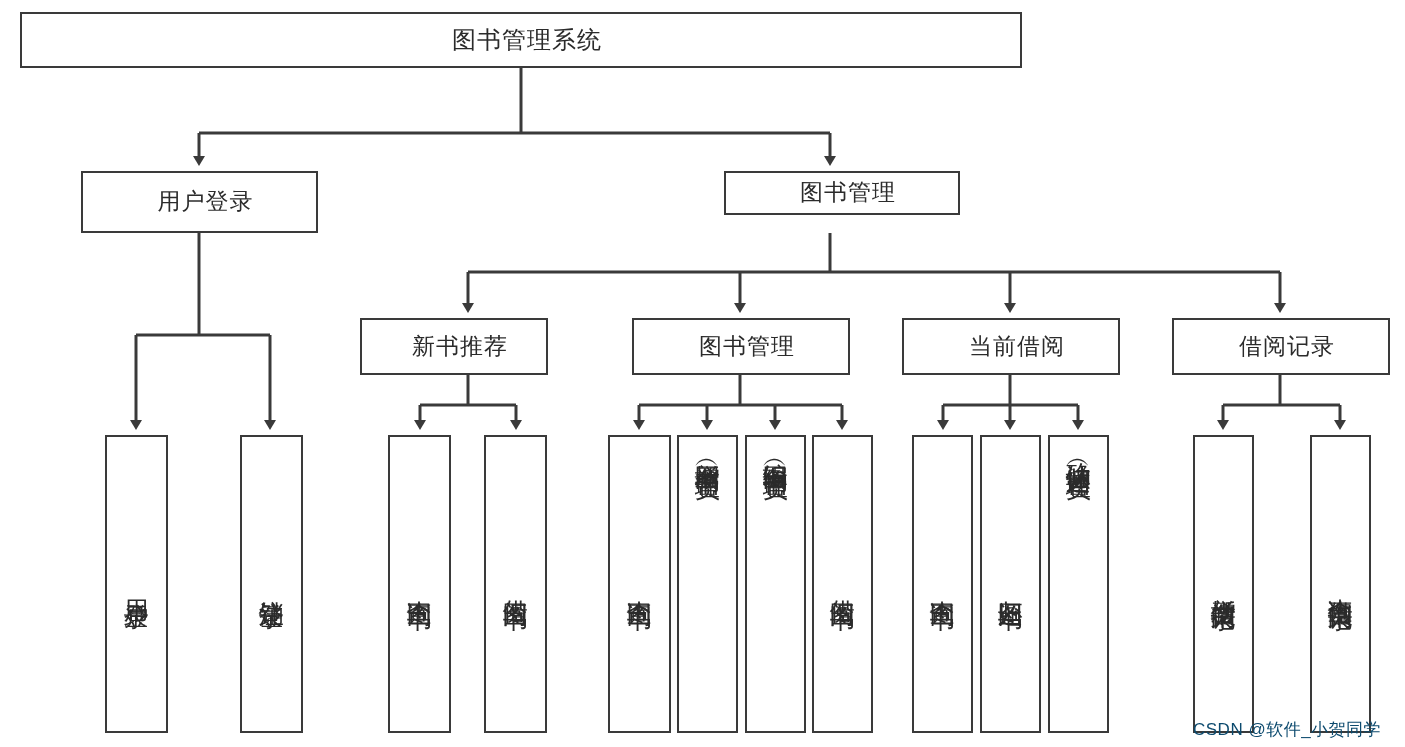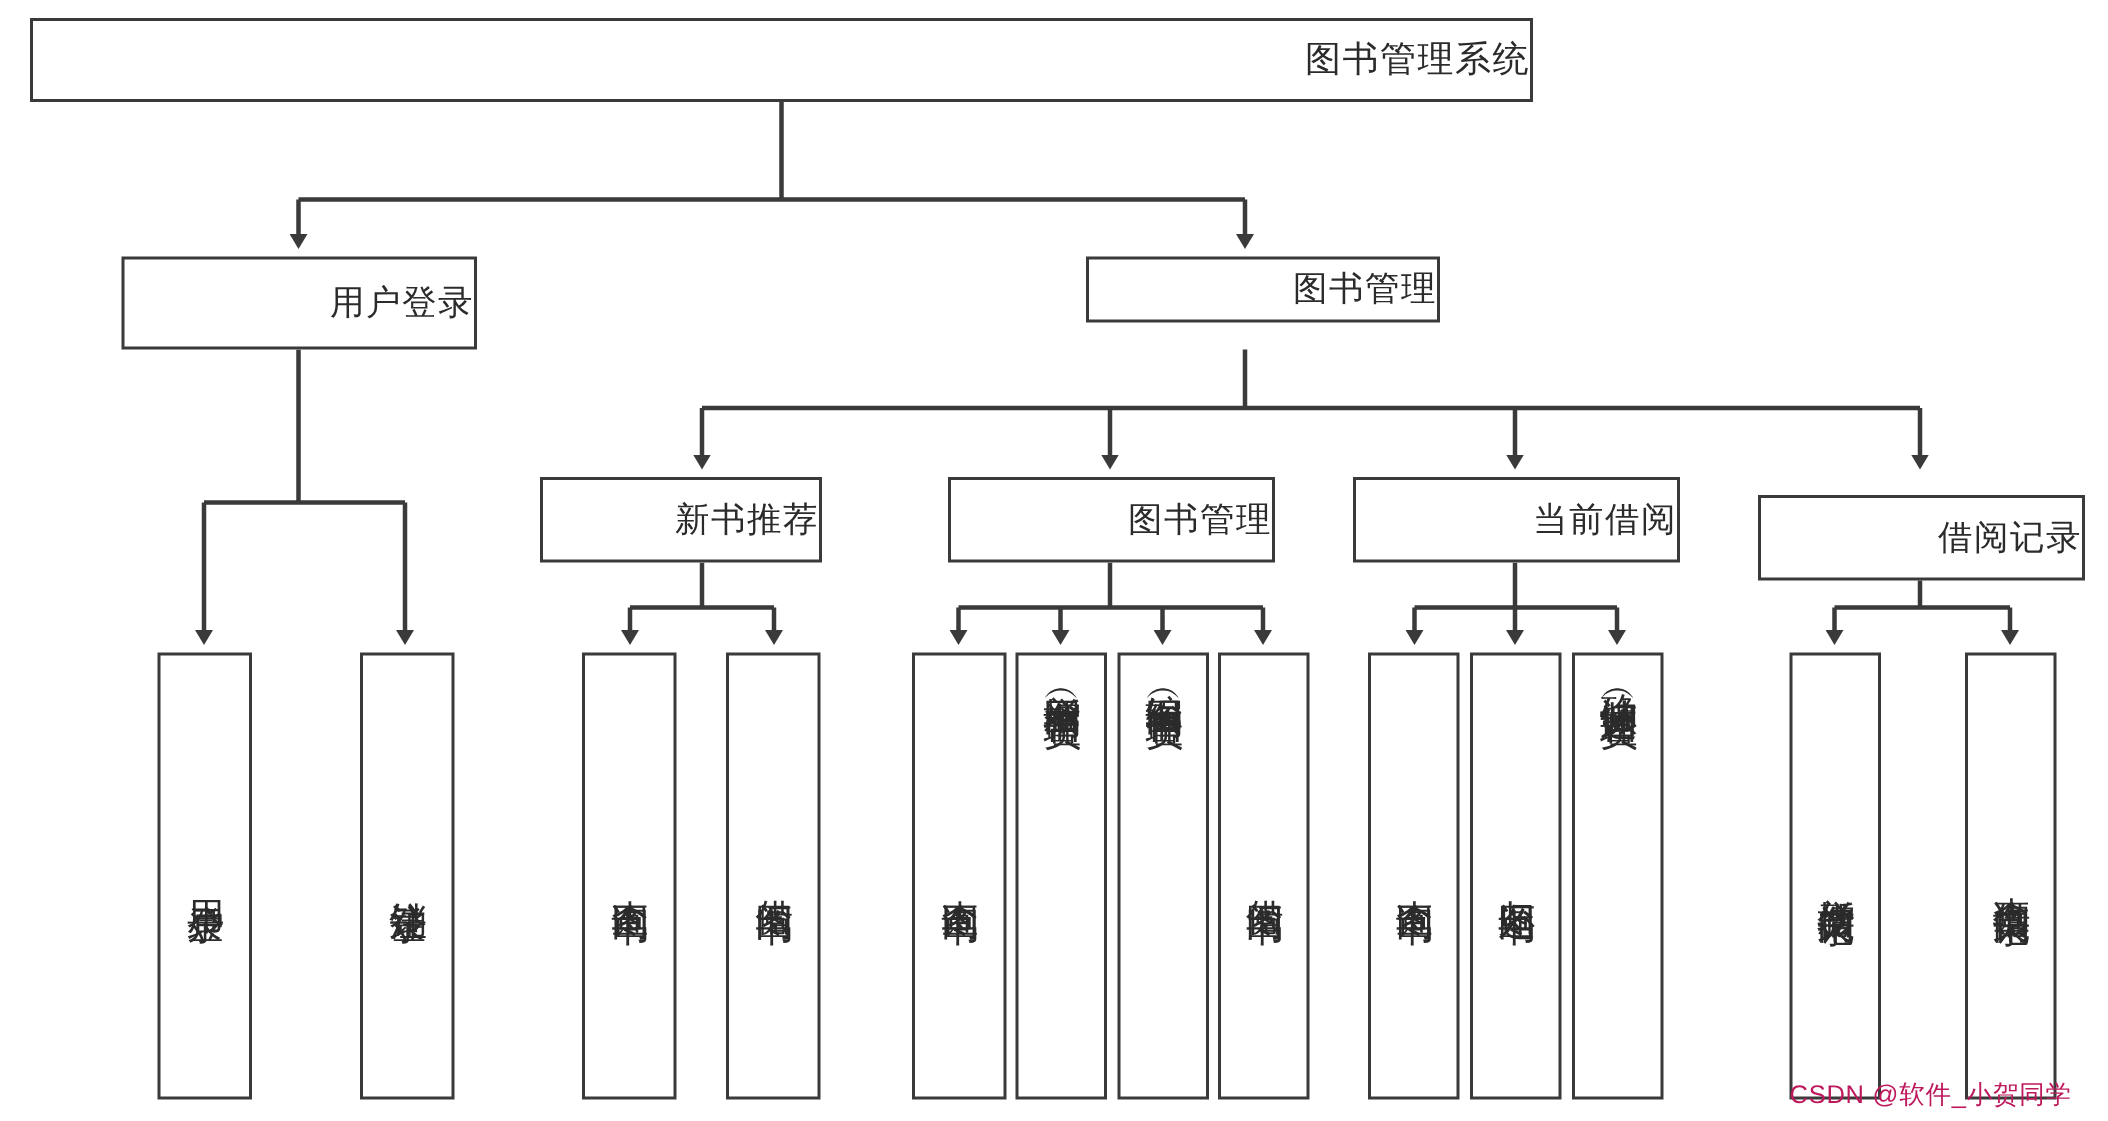--- a/index.html
+++ b/index.html
@@ -22,21 +22,21 @@
     height:747px;
     pointer-events:none;
   }
   .node{
     position:absolute;
     box-sizing:border-box;
     background:#ffffff;
     border:2px solid #3a3a3a;
     display:flex;
     align-items:center;
-    justify-content:flex-end;
+    justify-content:center;
     color:#2b2b2b;
     padding-left:12px;
   }
   .node.h{
     font-size:23px;
     line-height:1.2;
     letter-spacing:1px;
   }
   .node.root{
     font-size:24px;
@@ -54,21 +54,21 @@
     letter-spacing:2px;
     white-space:nowrap;
     text-align:center;
   }
   .node.v.toptext{
     align-items:flex-start;
   }
   .watermark{
     position:absolute;
     font-size:17px;
-    color:#be185d;
+    color:#0c4a6e;
     white-space:nowrap;
     letter-spacing:0.5px;
     user-select:none;
   }
 </style>
 </head>
 <body>
 
 <div id="canvas">
 
@@ -139,21 +139,21 @@
   </div>
 
   <div class="node h" style="left:632px;top:318px;width:218px;height:57px;">
     <span>图书管理</span>
   </div>
 
   <div class="node h" style="left:902px;top:318px;width:218px;height:57px;">
     <span>当前借阅</span>
   </div>
 
-  <div class="node h" style="left:1172px;top:318px;width:218px;height:57px;margin-top:12px;">
+  <div class="node h" style="left:1172px;top:318px;width:218px;height:57px;">
     <span>借阅记录</span>
   </div>
 
   <div class="node v" style="left:105px;top:435px;width:63px;height:298px;">
     <span class="vtext">用户登录</span>
   </div>
 
   <div class="node v" style="left:240px;top:435px;width:63px;height:298px;">
     <span class="vtext">注销登录</span>
   </div>

